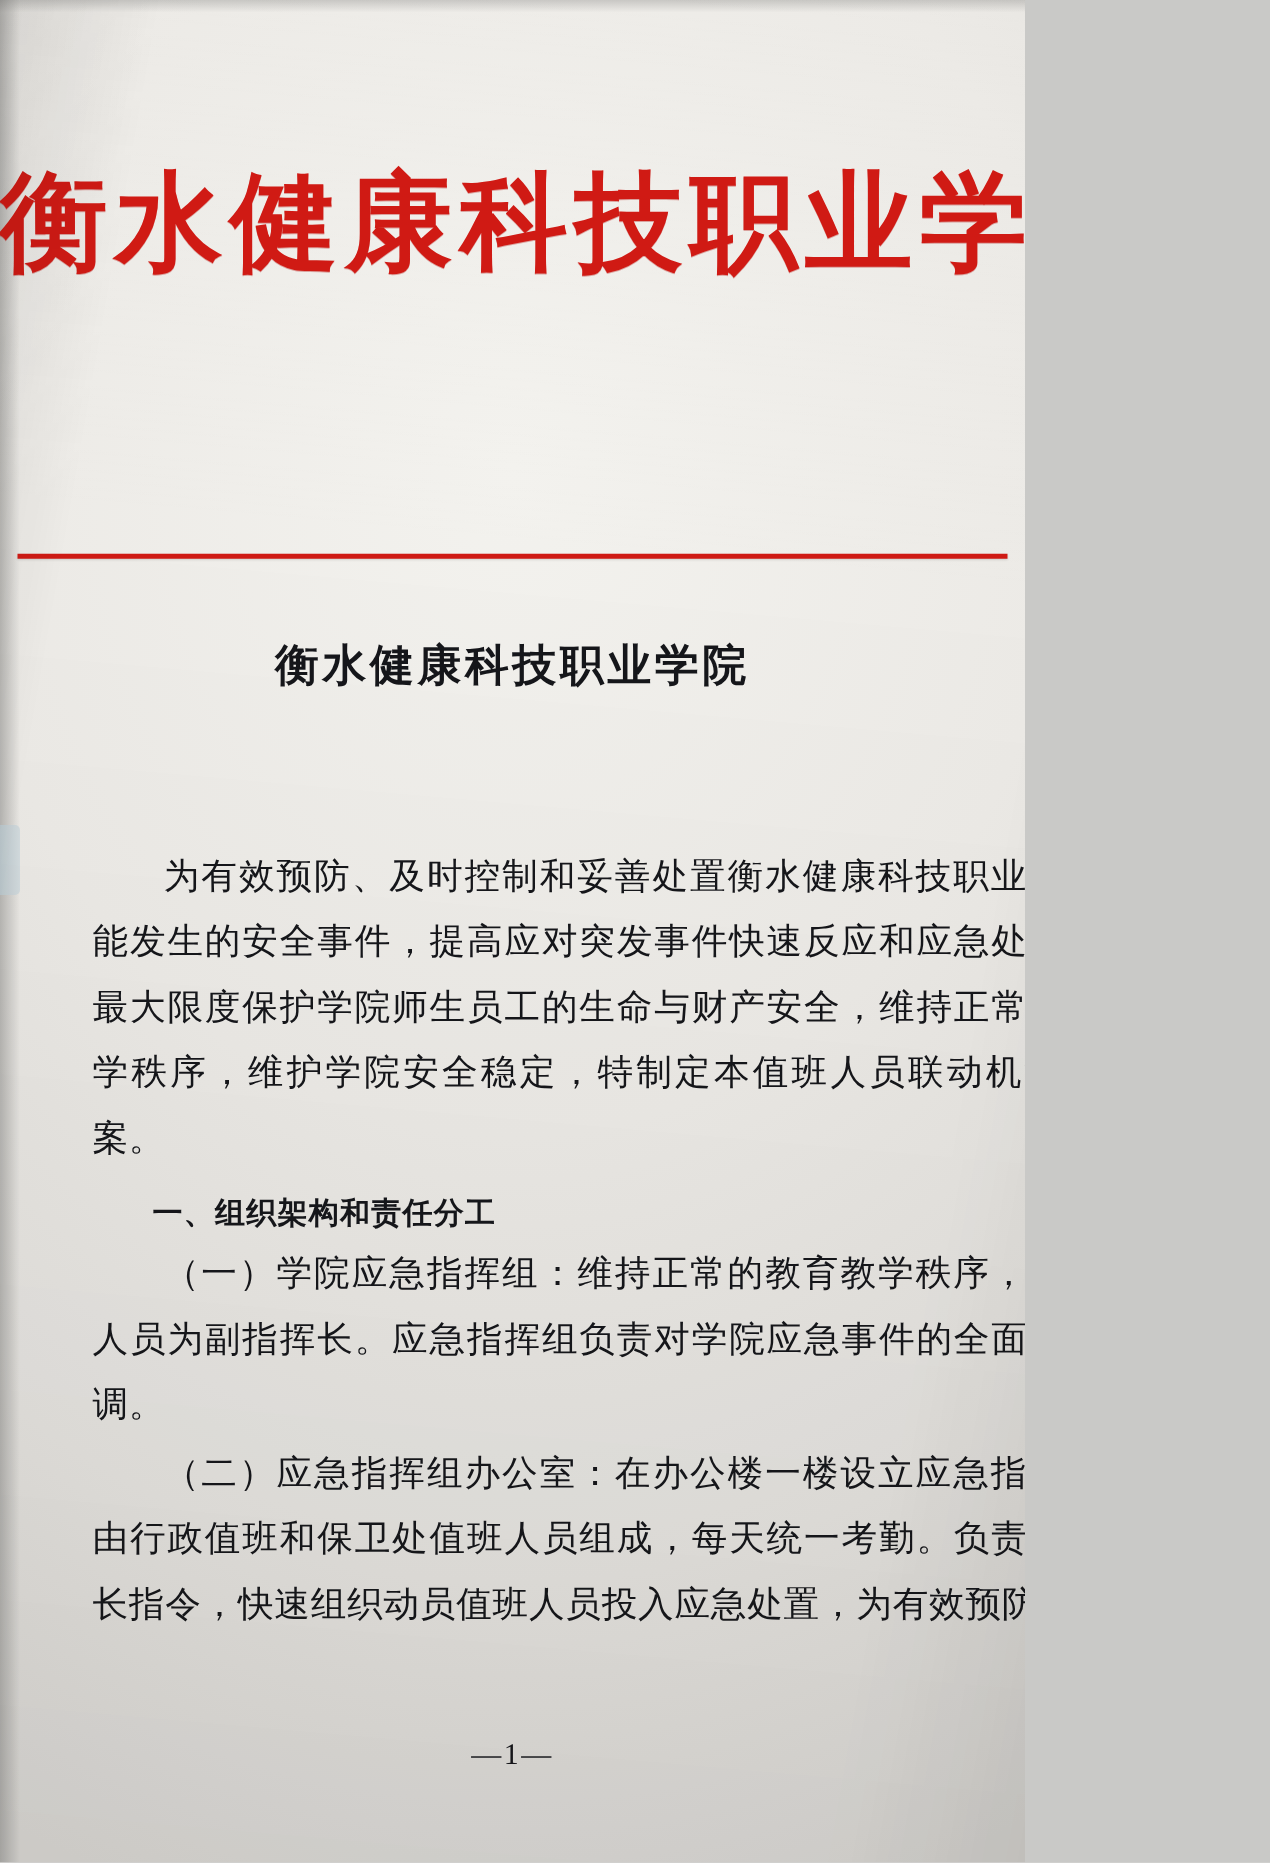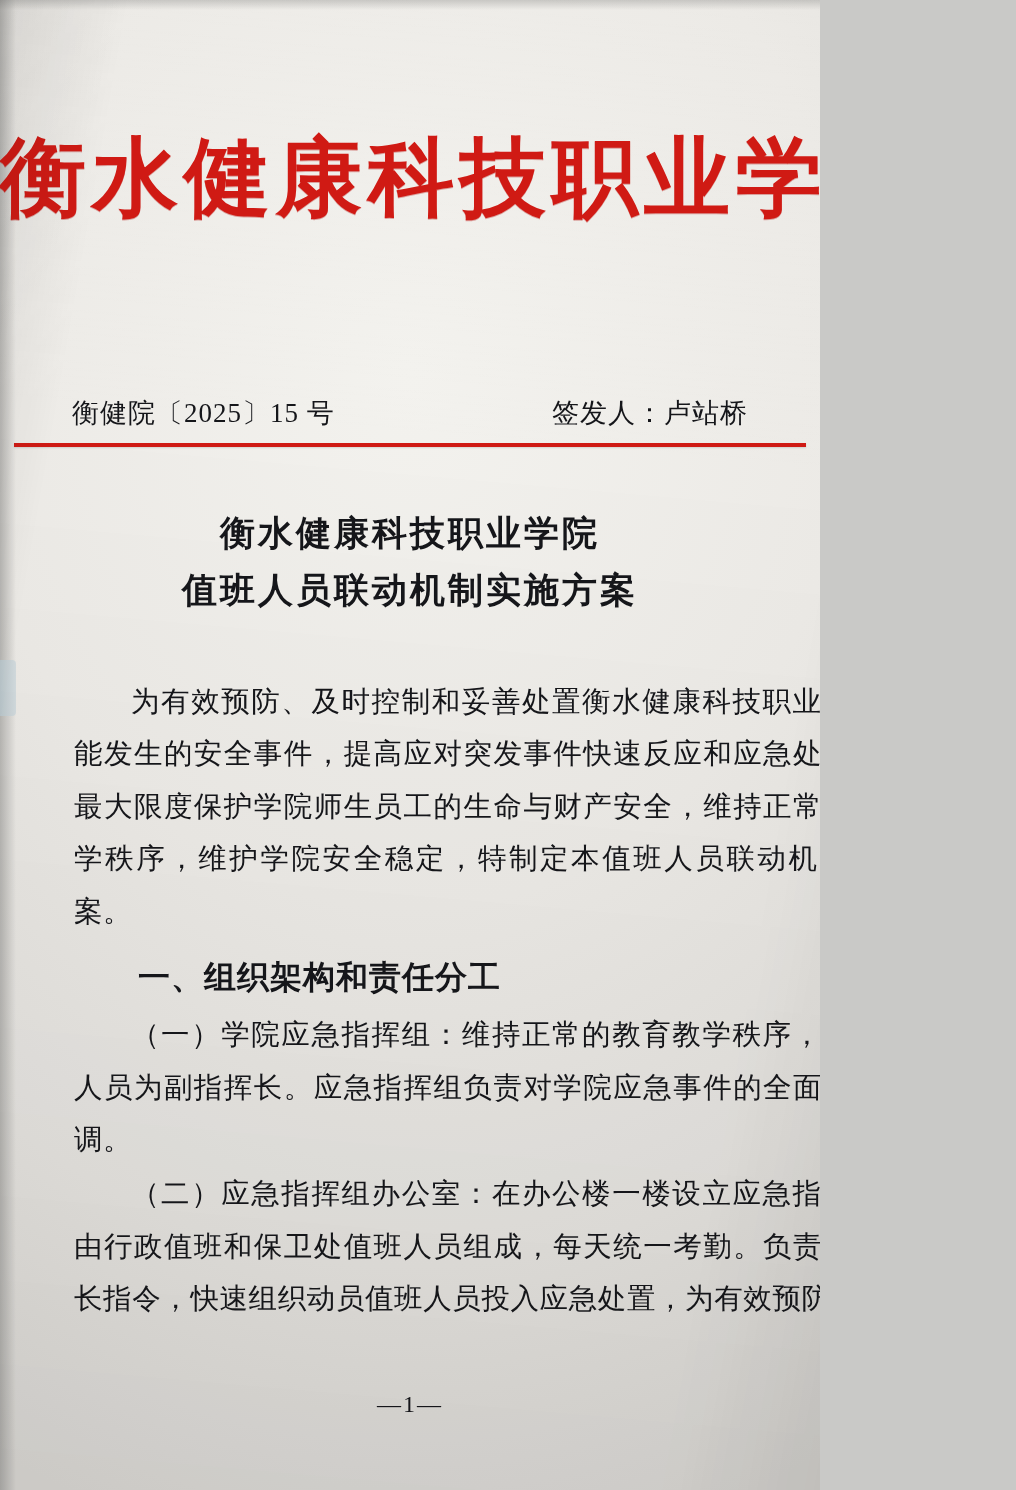--- a/index.html
+++ b/index.html
@@ -116,21 +116,21 @@
     text-align: justify;
     text-justify: inter-ideograph;
   }
   .body-text p {
     margin: 0 0 2px 0;
     text-indent: 2em;
   }
   .body-text p.heading {
     font-family: "DejaVu Sans", "Liberation Sans", sans-serif;
     font-weight: 700;
-    font-size: 32px;
+    font-size: 24px;
     letter-spacing: 1px;
     margin-top: 10px;
   }
 
   .page-number {
     position: absolute;
     bottom: 72px;
     left: 0;
     width: 100%;
     text-align: center;
@@ -142,30 +142,25 @@
 <body>
 
 <div class="page">
 
   <div class="edge-top"></div>
   <div class="edge-left"></div>
   <div class="tab-mark"></div>
 
   <div class="masthead">衡水健康科技职业学院</div>
 
-  <div class="docnum-row">
-    <div class="docnum">衡健院〔2025〕15 号</div>
-    <div class="issuer">签发人：卢站桥</div>
-  </div>
 
   <div class="red-rule"></div>
 
   <div class="title">
     <div>衡水健康科技职业学院</div>
-    <div>值班人员联动机制实施方案</div>
   </div>
 
   <div class="body-text">
     <p>为有效预防、及时控制和妥善处置衡水健康科技职业学院内可能发生的安全事件，提高应对突发事件快速反应和应急处置能力。最大限度保护学院师生员工的生命与财产安全，维持正常的教育教学秩序，维护学院安全稳定，特制定本值班人员联动机制实施方案。</p>
     <p class="heading">一、组织架构和责任分工</p>
     <p>（一）学院应急指挥组：维持正常的教育教学秩序，行政值班人员为副指挥长。应急指挥组负责对学院应急事件的全面指挥和协调。</p>
     <p>（二）应急指挥组办公室：在办公楼一楼设立应急指挥中心，由行政值班和保卫处值班人员组成，每天统一考勤。负责落实指挥长指令，快速组织动员值班人员投入应急处置，为有效预防</p>
   </div>
 
   <div class="page-number">—1—</div>

